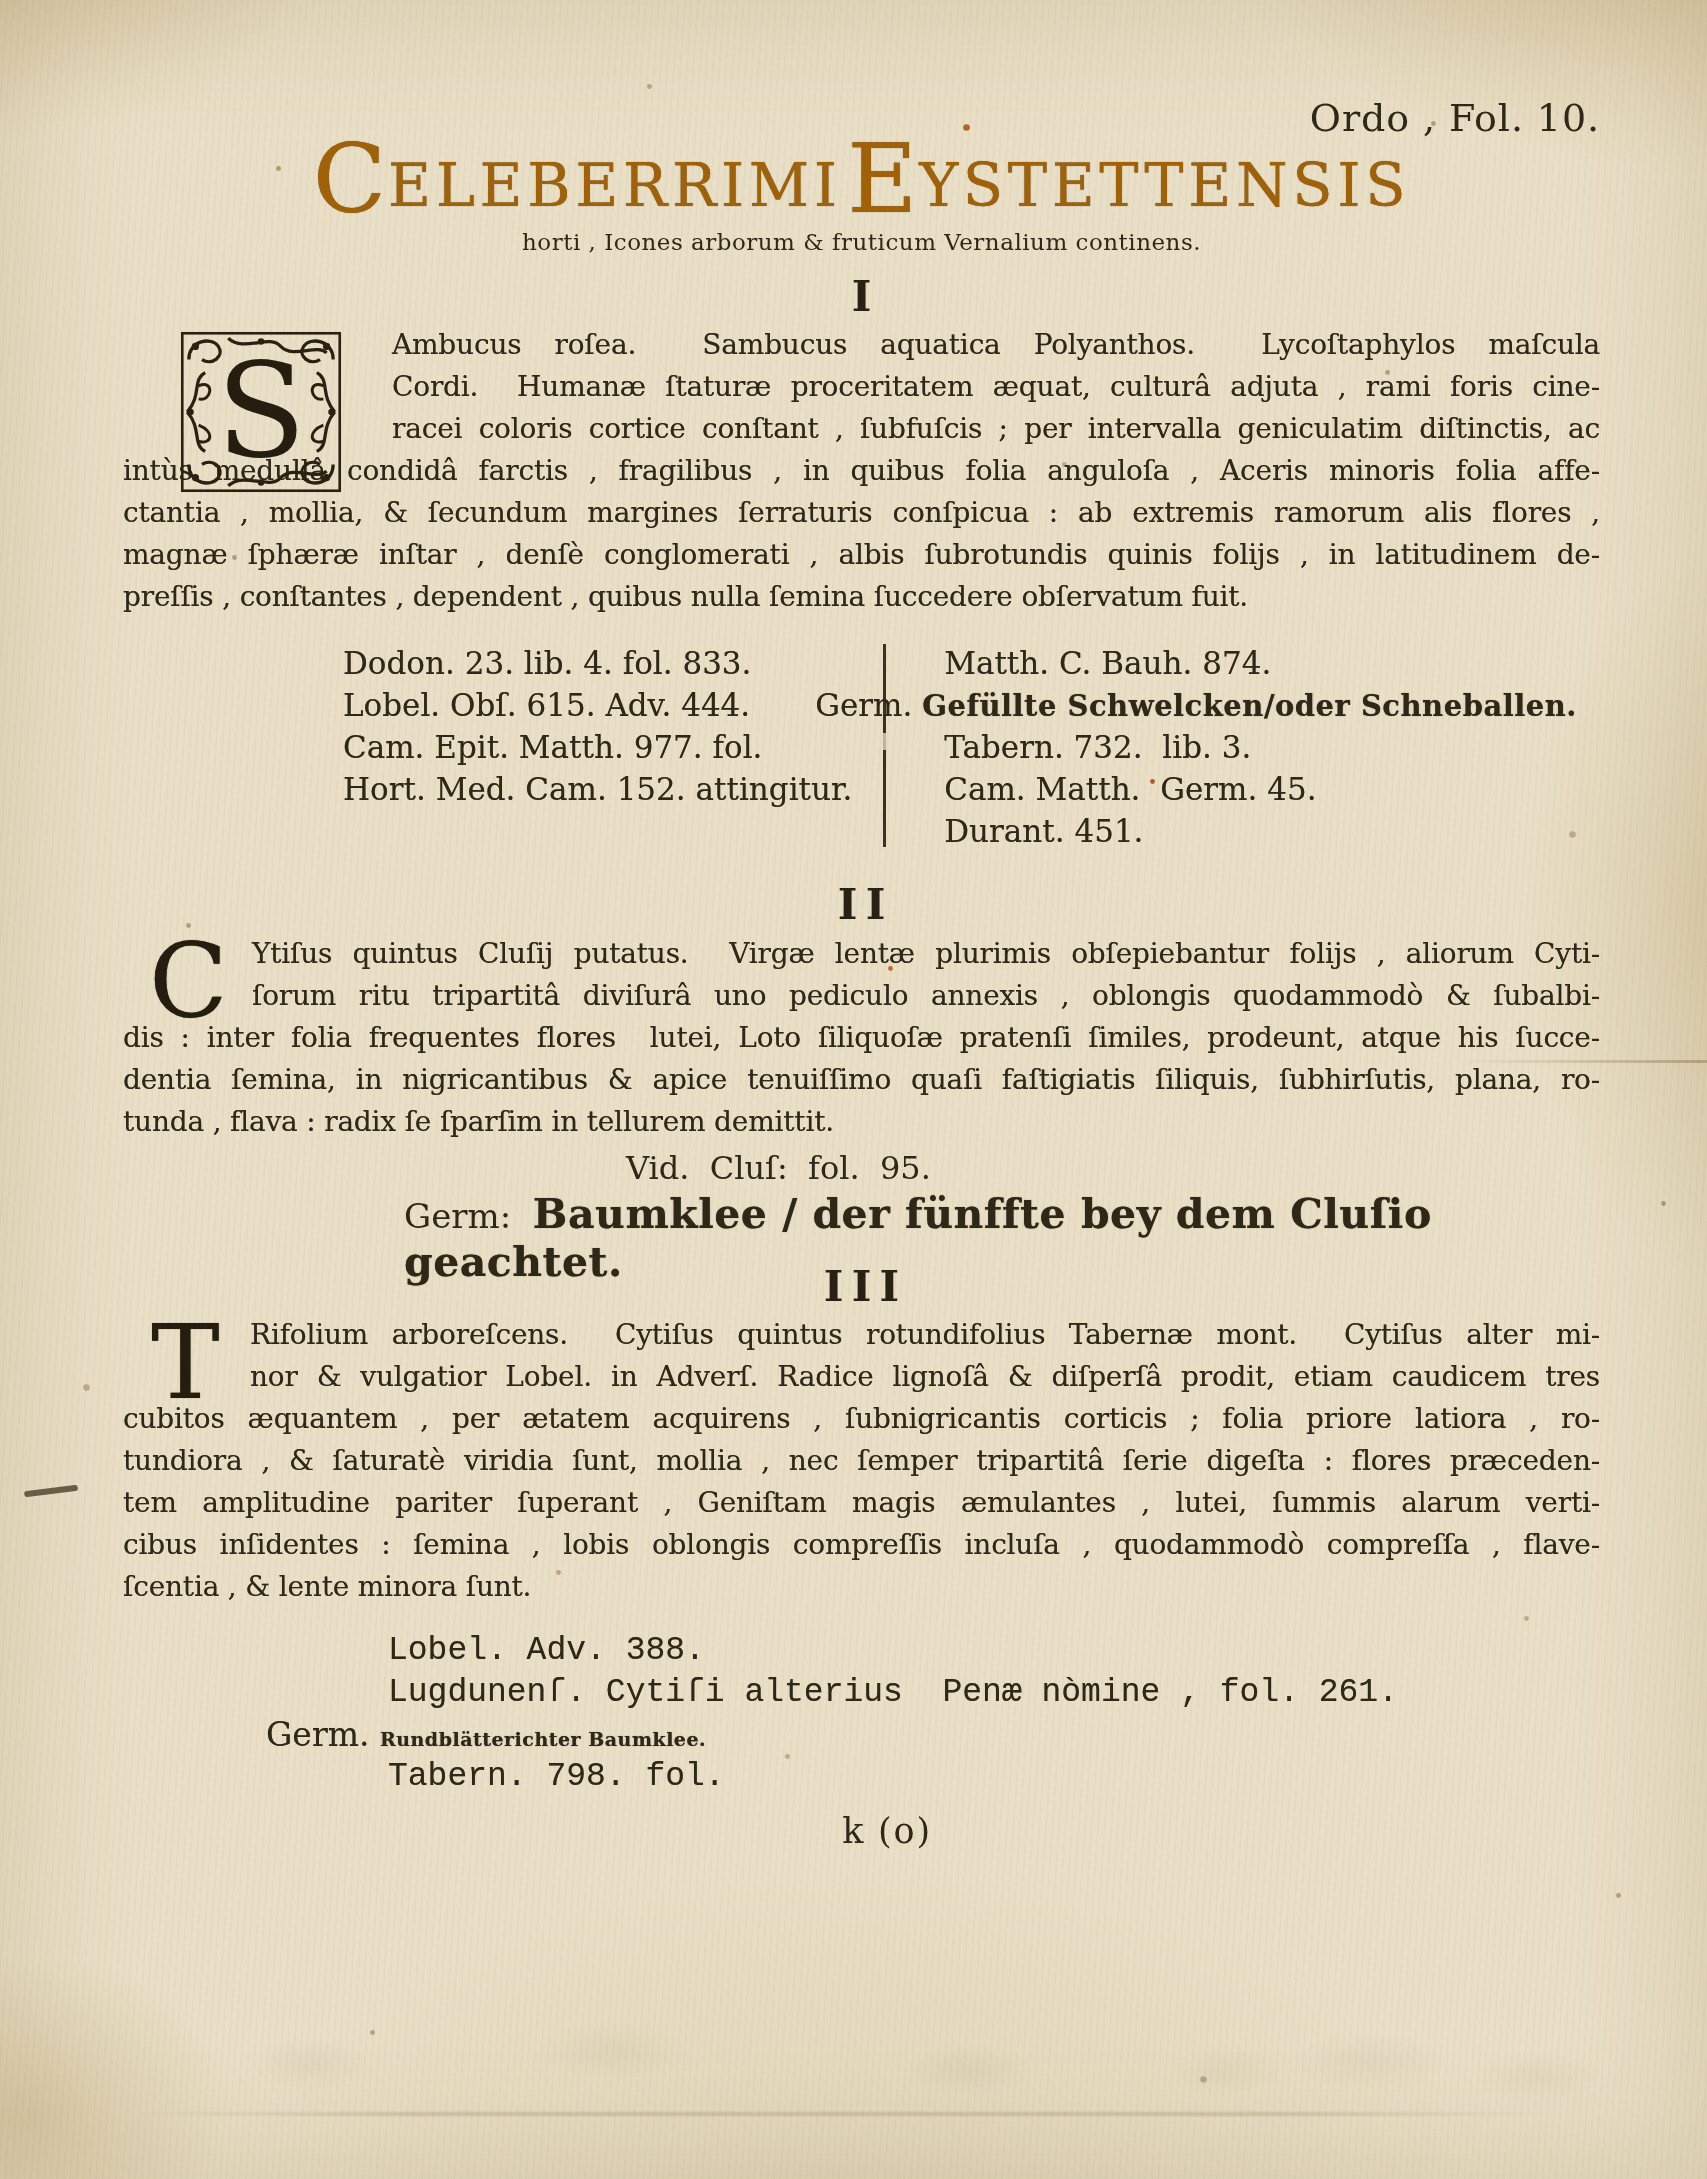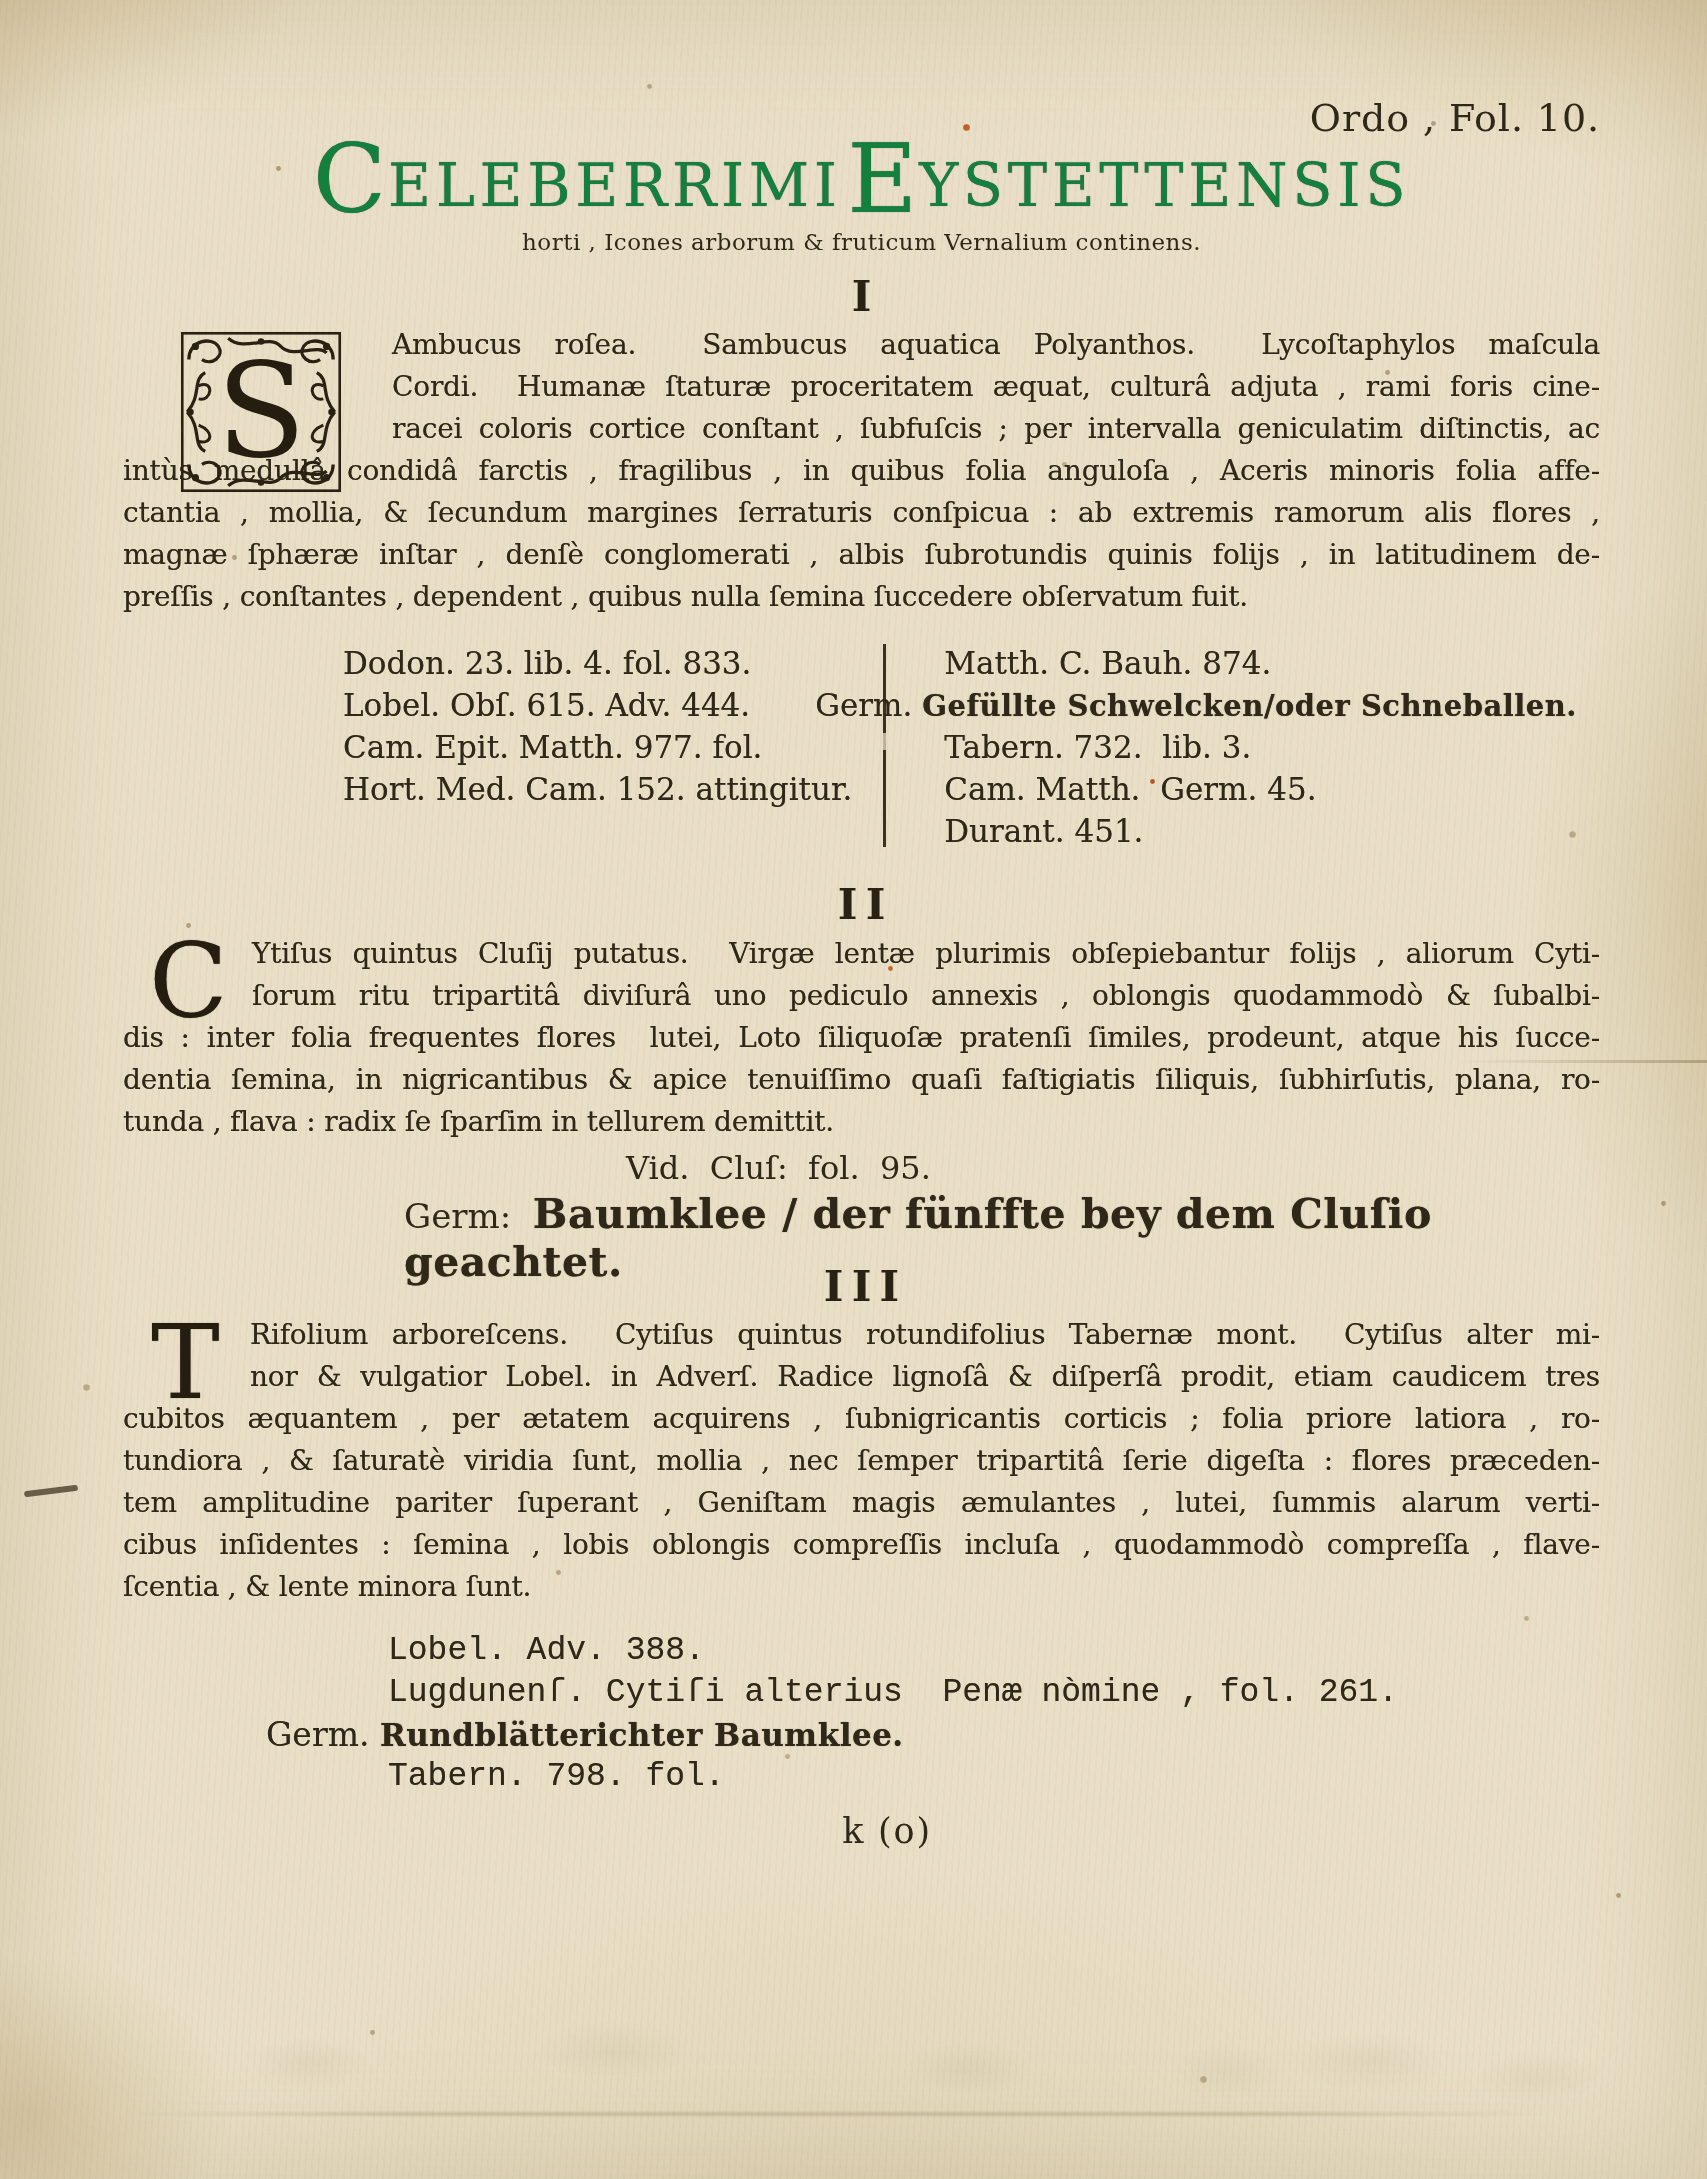--- a/index.html
+++ b/index.html
@@ -39,21 +39,21 @@
     radial-gradient(ellipse 83px 37px at 15% 50%, #6b5430, transparent 70%),
     radial-gradient(ellipse 111px 42px at 45% 40%, #6b5430, transparent 70%),
     radial-gradient(ellipse 92px 37px at 80% 55%, #6b5430, transparent 70%);}
   .ghost-a{left:157px;top:2003px;width:1015px;height:120px;}
   .ghost-b{left:1154px;top:2021px;width:480px;height:102px;opacity:.05;}
 
   .content{position:absolute;left:123px;top:0;width:1477px;}
 
   .header{margin-top:96px;text-align:right;font-size:38px;letter-spacing:0.9px;}
   .title{margin:11px 0 0 0;text-align:center;font-size:59px;font-weight:normal;
-    letter-spacing:4.6px;color:#15803d;text-shadow:0 0 0.9px rgba(36,29,16,.75);white-space:nowrap;}
+    letter-spacing:4.6px;color:#a16207;text-shadow:0 0 0.9px rgba(36,29,16,.75);white-space:nowrap;}
   .title .big{font-size:96px;line-height:0;vertical-align:-5.5px;letter-spacing:1.8px;}
   .title .w2{margin-left:5.5px;}
   .subtitle{margin-top:9.2px;text-align:center;font-size:23px;letter-spacing:0.5px;}
 
   .numeral{text-align:center;font-size:42px;font-weight:bold;letter-spacing:8.3px;
     color:#292113;padding-left:8.3px;}
   .num-1{margin-top:16.6px;}
   .num-2{margin-top:28px;}
   .num-3{margin-top:25px;}
 
@@ -82,21 +82,21 @@
   .germ-sm{font-size:29px;}
 
   .vid-line{margin-top:3.7px;padding-left:503px;font-size:32px;height:42px;line-height:42px;white-space:pre-wrap;}
   .germ2-line{margin-top:1.8px;padding-left:281px;font-size:34px;height:46px;line-height:46px;white-space:pre-wrap;}
   .germ2-line .blackletter{font-size:41px;}
 
   .refs3{margin-top:22px;font-size:33px;}
   .refs3 .cit-line{height:42px;line-height:42px;}
   .r-ind{padding-left:265px;font-family:Liberation Mono, monospace;}
   .r-germ{padding-left:143px;}
-  .r-germ .blackletter{font-size:31px;}
+  .r-germ .blackletter{font-size:19px;}
 
   .footer{margin-top:13px;padding-left:51px;text-align:center;font-size:35px;letter-spacing:1.8px;}
 </style>
 </head>
 <body>
 
 <div class="page">
   <div class="texture"></div>
   <div class="speckles"></div>
   <div class="crease-1"></div>

